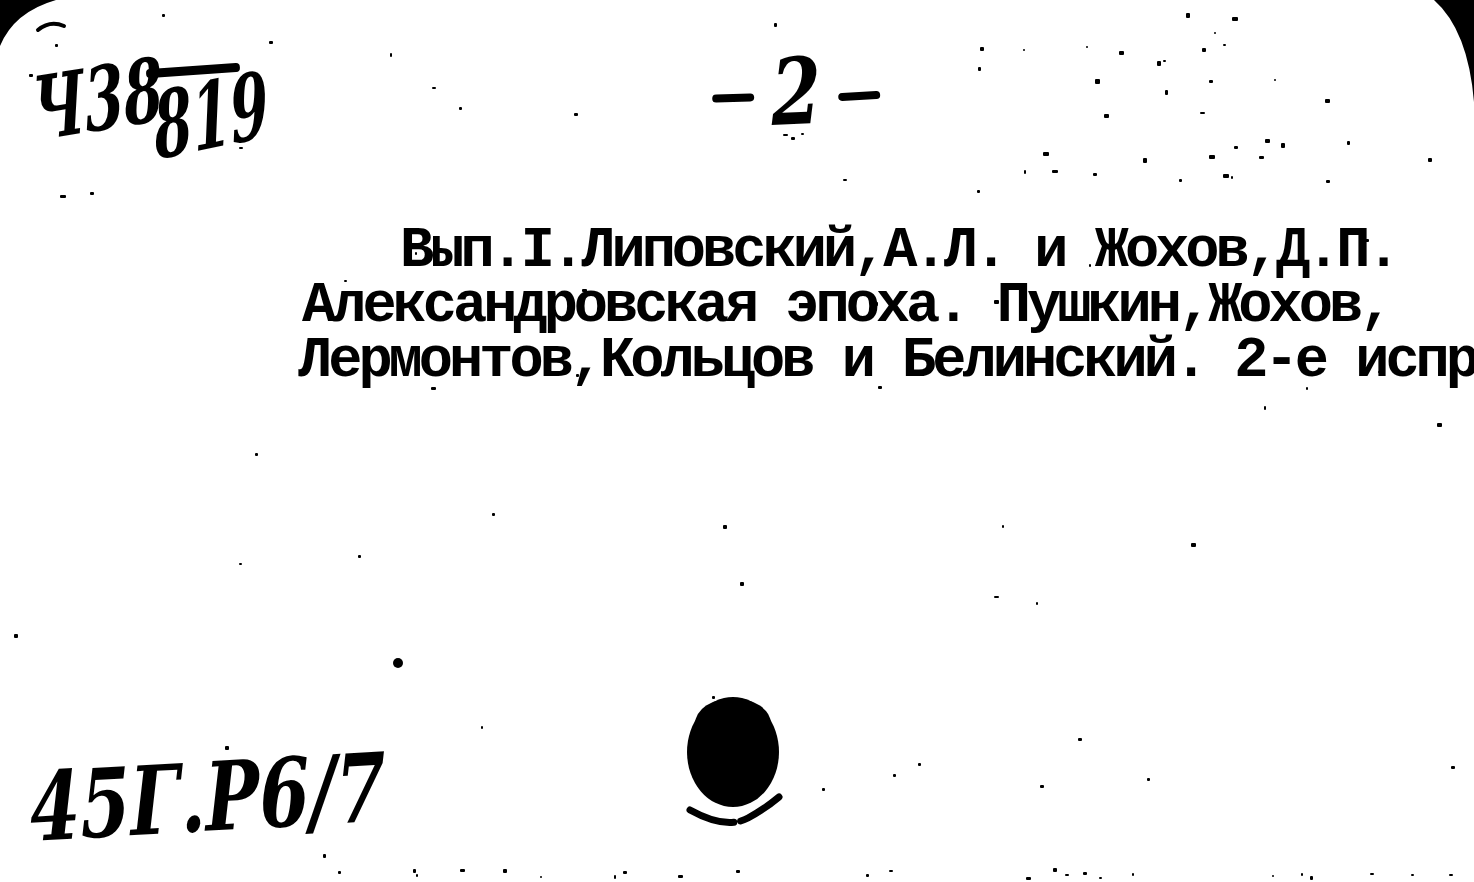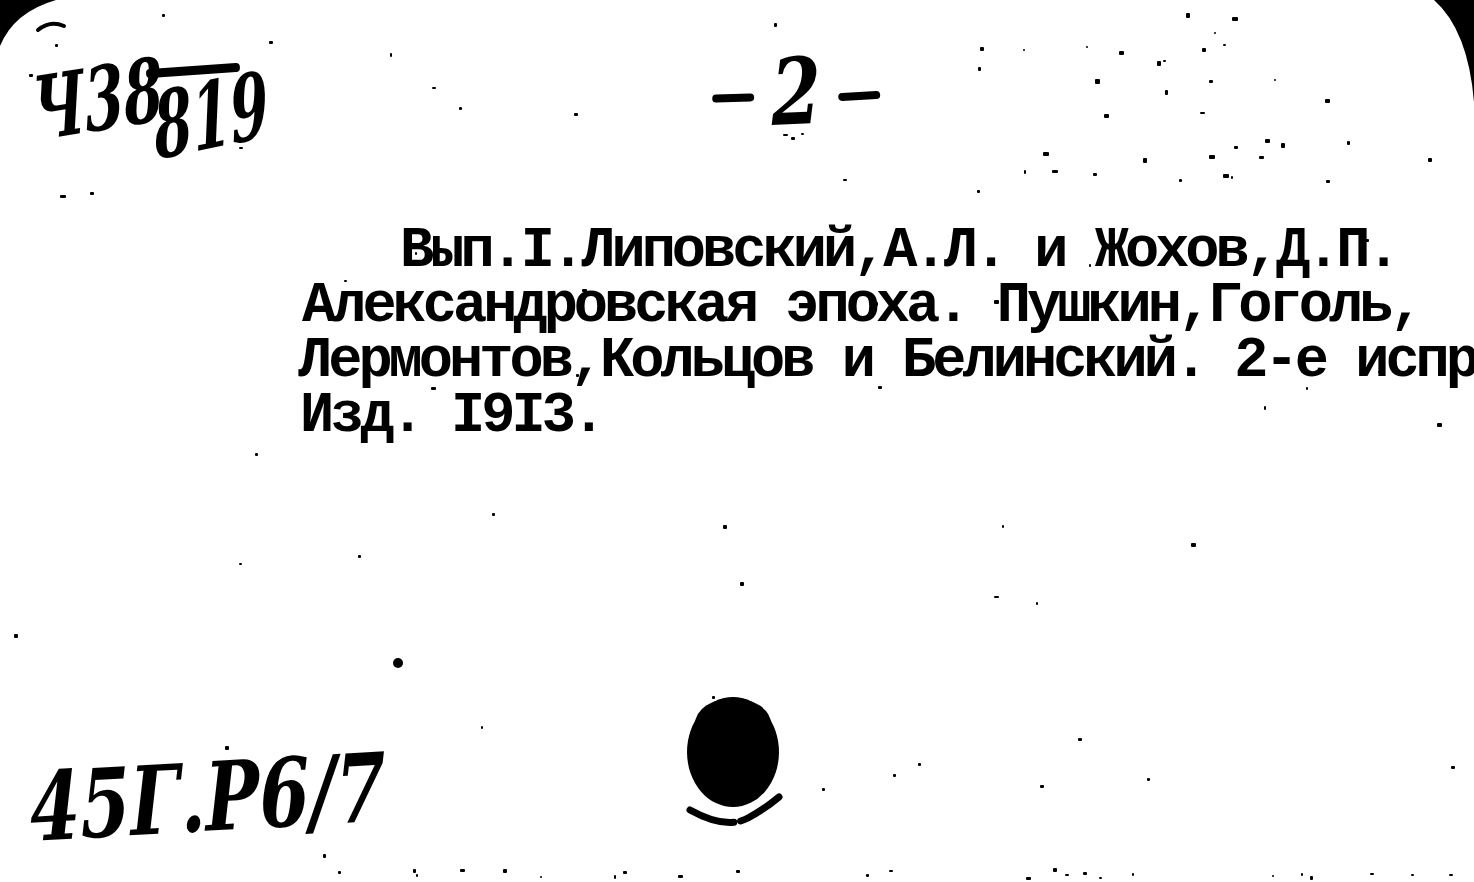--- a/index.html
+++ b/index.html
@@ -73,23 +73,22 @@
   <div class="hw-cutter-bar"></div>
   <div class="hand hw-cutter">819</div>
 
   <div class="page-num">
     <span class="dash left"></span>
     <span class="digit">2</span>
     <span class="dash right"></span>
   </div>
 
   <div class="typed-line l0">Вып.I.Липовский,А.Л. и Жохов,Д.П.</div>
-  <div class="typed-line l1">Александровская эпоха. Пушкин,Гоголь,</div>
+  <div class="typed-line l1">Александровская эпоха. Пушкин,Жохов,</div>
   <div class="typed-line l2">Лермонтов,Кольцов и Белинский. 2-е испр</div>
-  <div class="typed-line l3">Изд. I9I3.</div>
 
   <div class="hand hw-callnum">45Г.Р6/7</div>
 
   <svg class="decor-svg" width="1474" height="882" viewBox="0 0 1474 882">
 
     <g>
       <ellipse cx="733" cy="752" rx="46" ry="55" fill="#000"></ellipse>
       <ellipse cx="733" cy="724" rx="38" ry="26" fill="#000"></ellipse>
     </g>
 

